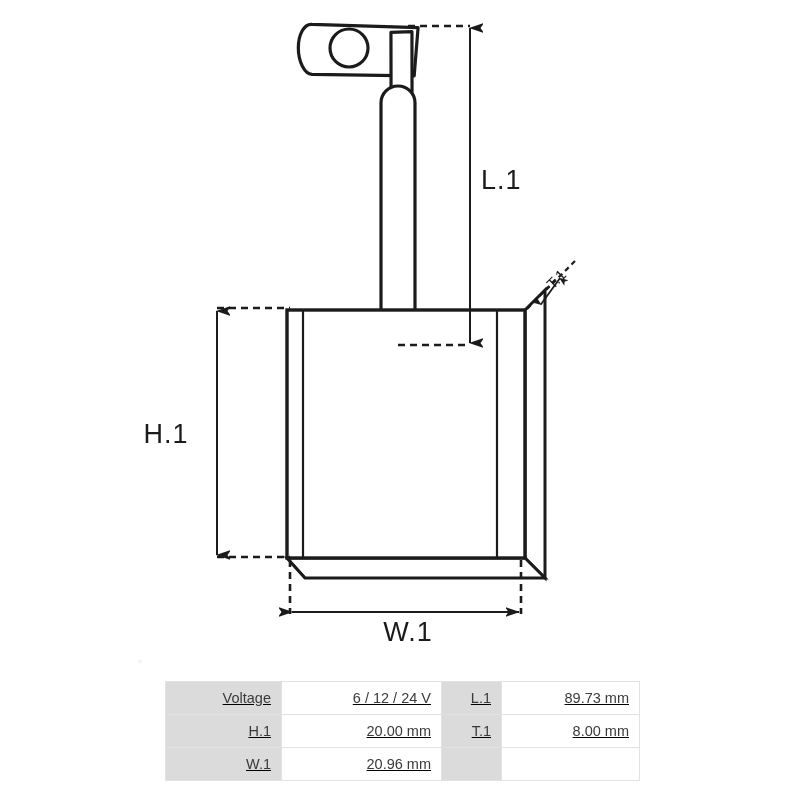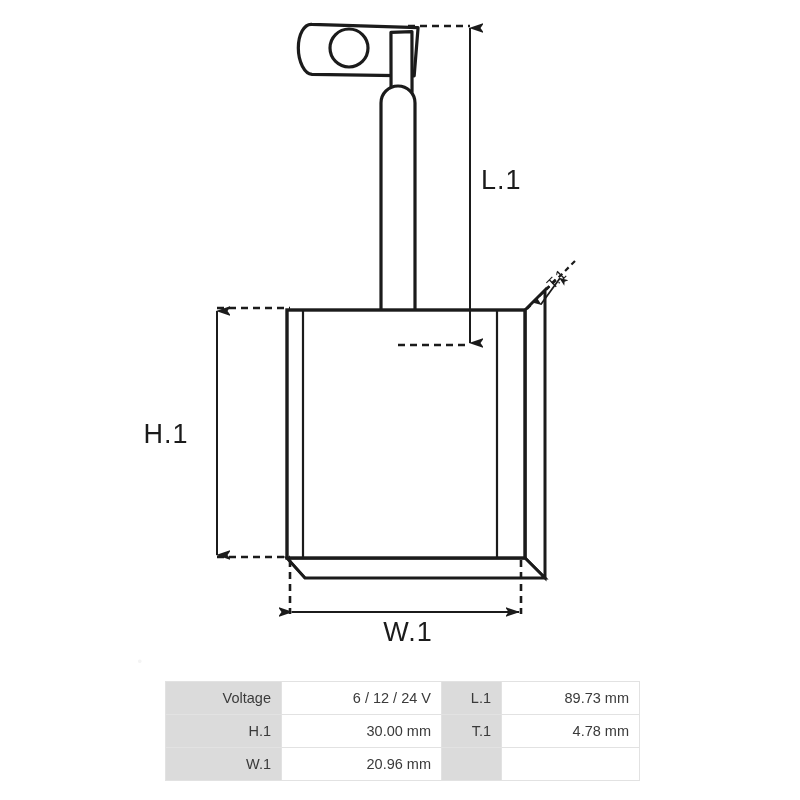--- a/index.html
+++ b/index.html
@@ -67,20 +67,21 @@
     position: absolute;
     left: 165px;
     top: 681px;
     width: 474px;
   }
   table.spec {
     border-collapse: collapse;
     width: 474px;
     table-layout: fixed;
     background: #0ea5e9;
+    text-decoration: underline;
   }
   table.spec td {
     border: 1px solid #e2e2e2;
     height: 32px;
     padding: 0 10px;
     font-size: 14.5px;
     color: #3a3a3a;
     font-family: "Liberation Sans", sans-serif;
     text-align: right;
     white-space: nowrap;
@@ -218,23 +219,23 @@
       </colgroup>
       <tbody>
         <tr>
           <td class="key">Voltage</td>
           <td class="val">6 / 12 / 24 V</td>
           <td class="key">L.1</td>
           <td class="val">89.73 mm</td>
         </tr>
         <tr>
           <td class="key">H.1</td>
-          <td class="val">30.00 mm</td>
+          <td class="val">20.00 mm</td>
           <td class="key">T.1</td>
-          <td class="val">4.78 mm</td>
+          <td class="val">8.00 mm</td>
         </tr>
         <tr>
           <td class="key">W.1</td>
           <td class="val">20.96 mm</td>
           <td class="empty"></td>
           <td class="empty-val"></td>
         </tr>
       </tbody>
     </table>
   </div>

